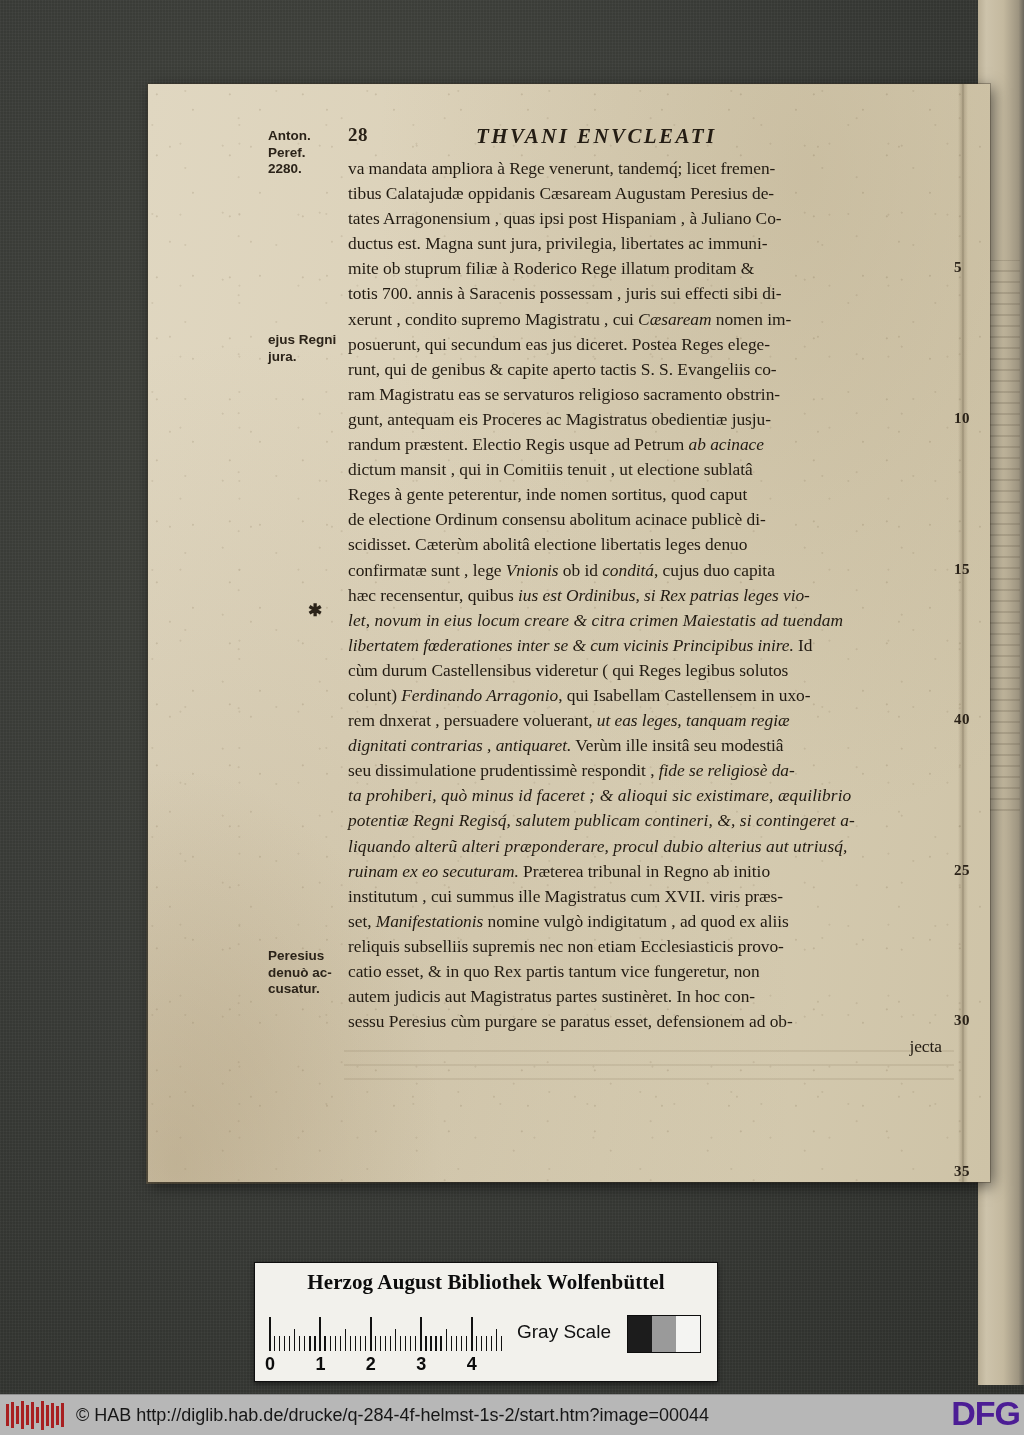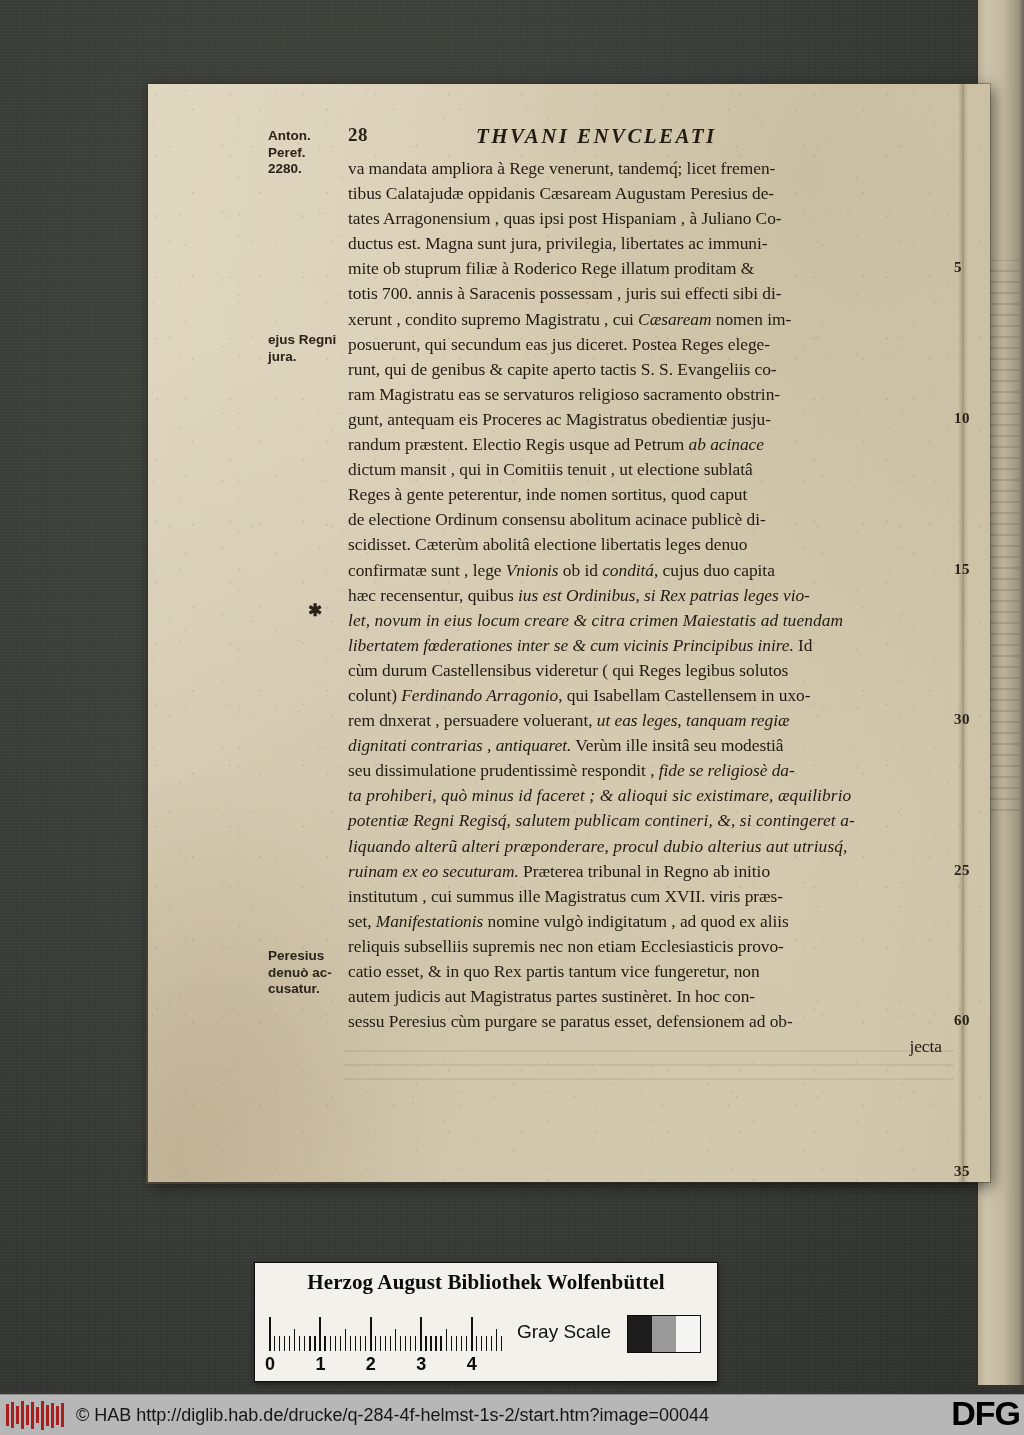--- a/index.html
+++ b/index.html
@@ -164,21 +164,21 @@
     display:flex;align-items:center;justify-content:center;gap:2px;
   }
   #hab-barcode i{display:block;width:3px;background:#a81f20;}
   #footer-text{
     font-size:18px;color:#161616;margin-left:12px;white-space:nowrap;
     font-family:"Liberation Sans", sans-serif;
   }
   #dfg{
     position:absolute;right:4px;top:-1px;
     font-size:34px;font-weight:700;letter-spacing:-1px;
-    color:#000000;font-family:"Liberation Sans", sans-serif;
+    color:#4c1d95;font-family:"Liberation Sans", sans-serif;
   }
 </style>
 </head>
 <body>
 
 <div id="mount"></div>
 
 <div id="gutter-page">
   <div class="ink"></div>
 </div>
@@ -245,23 +245,23 @@
         <div class="ln">reliquis subselliis supremis nec non etiam Ecclesiasticis provo-</div>
         <div class="ln">catio esset, &amp; in quo Rex partis tantum vice fungeretur, non</div>
         <div class="ln">autem judicis aut Magistratus partes sustinèret.   In hoc con-</div>
         <div class="ln">sessu Peresius cùm purgare se paratus esset, defensionem ad ob-</div>
         <div class="ln last">jecta</div>
       </div>
     <div id="linenums">
         <div class="num" style="top: 103.4px;">5</div>
         <div class="num" style="top: 254px;">10</div>
         <div class="num" style="top: 404.6px;">15</div>
-        <div class="num" style="top: 555.2px;">30</div>
+        <div class="num" style="top: 555.2px;">40</div>
         <div class="num" style="top: 705.8px; text-align: right;">25</div>
-        <div class="num" style="top: 856.4px;">60</div>
+        <div class="num" style="top: 856.4px;">30</div>
         <div class="num" style="top: 1007px;">35</div>
       </div>
   </div>
 </div>
 
 <div id="target">
   <div id="target-title">Herzog August Bibliothek Wolfenbüttel</div>
   <div id="ruler">
       <div class="tick" style="left: 0px; height: 34px; width: 2px;"></div>
       <div class="tick" style="left: 5.04348px; height: 15px; width: 1.2px;"></div>

